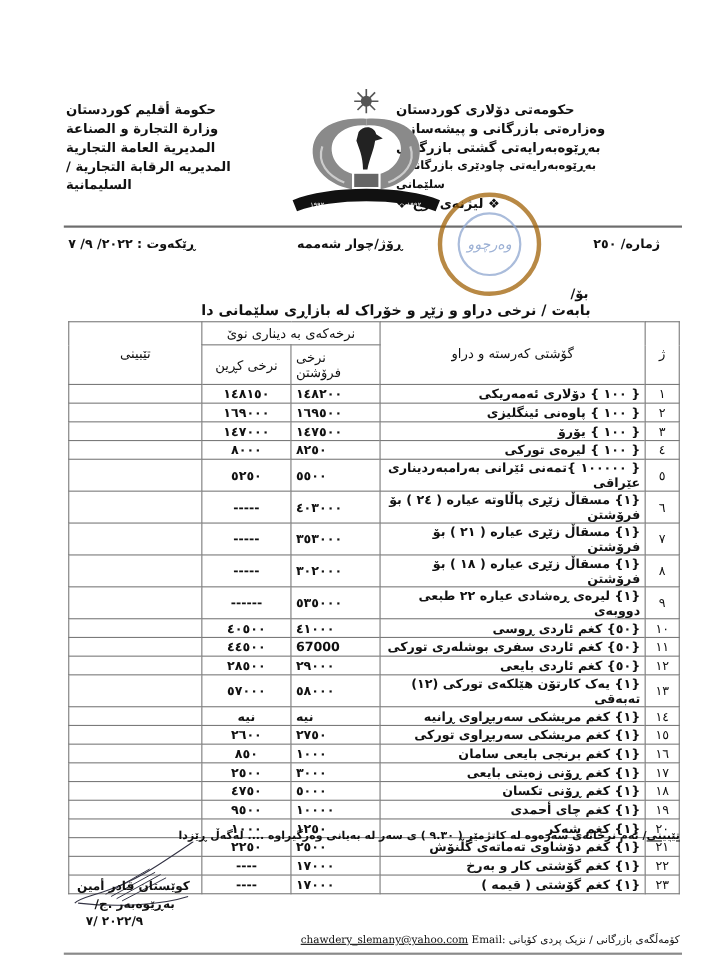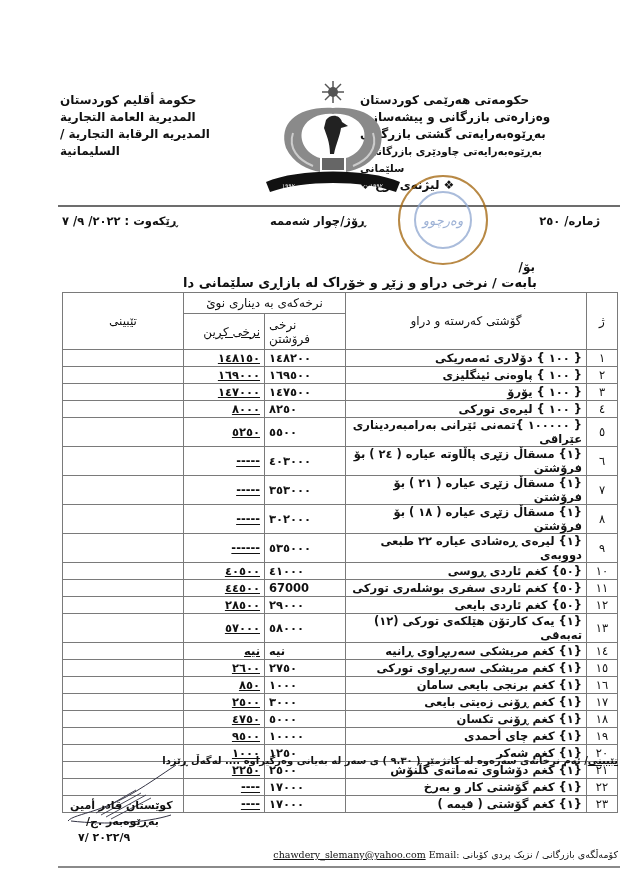--- a/index.html
+++ b/index.html
@@ -12,21 +12,21 @@
   .hdr-right { right: 70px; width: 210px; font-size: 12px; }
   .hdr-left { left: 60px; width: 200px; font-size: 12px; }
   .hdr-right .line4 { font-size: 10.5px; }
   .hdr-right .committee { font-size: 12px; }
 
   .logo { position: absolute; left: 258px; top: 78px; width: 150px; height: 118px; }
 
   .rule-top { position: absolute; left: 58px; right: 20px; top: 205px; height: 2px; background: #6d6d6d; }
 
   .stamp { position: absolute; left: 398px; top: 175px; width: 86px; height: 86px; border-radius: 50%;
-           border: 2px solid #a16207; opacity: 0.75; }
+           border: 4px solid #a16207; opacity: 0.75; }
   .stamp-inner { position: absolute; left: 14px; top: 14px; width: 54px; height: 54px; border-radius: 50%;
                  border: 2px solid #8ea6cf; color: #7c97c7; font-size: 13px; font-style: italic;
                  display: flex; align-items: center; justify-content: center; }
 
   .meta { position: absolute; top: 214px; font-size: 11.5px; font-weight: bold; direction: rtl; }
   .meta-number { right: 40px; }
   .meta-day { left: 270px; }
   .meta-date { left: 62px; }
   .to-line { position: absolute; right: 105px; top: 260px; font-size: 12px; font-weight: bold; direction: rtl; }
 
@@ -34,21 +34,21 @@
              font-weight: bold; direction: rtl; }
 
   
   table.prices { position: absolute; left: 62px; top: 292px; width: 556px; border-collapse: collapse;
                  direction: rtl; font-size: 11.5px; }
   table.prices td, table.prices th { border: 1px solid #7a7a7a; padding: 0 4px; height: 16px; }
   table.prices th { font-weight: normal; font-size: 12px; }
   .c-no { width: 22px; text-align: center; }
   .c-name { width: 232px; text-align: right; font-weight: bold; }
   .c-sell { width: 72px; text-align: left; font-weight: bold; }
-  .c-buy { width: 72px; text-align: right; font-weight: bold; text-decoration: underline; }
+  .c-buy { width: 72px; text-align: center; font-weight: bold; }
   .c-note { text-align: center; }
   .head-name { height: 56px !important; }
 
   .note-line { position: absolute; right: 22px; top: 755px; font-size: 10px; font-weight: bold; direction: rtl; }
   .note-label { text-decoration: underline; }
 
   .sig-swash { position: absolute; left: 66px; top: 765px; width: 110px; height: 60px; }
   .sig-block { position: absolute; left: 70px; top: 798px; font-size: 11px; font-weight: bold; direction: rtl;
                text-align: left; line-height: 16px; }
   .sig-block .sig-name { display: block; }
@@ -57,33 +57,34 @@
 
   .footer { position: absolute; right: 22px; top: 849px; font-size: 9.5px; direction: rtl; }
   .footer .email { font-family: "DejaVu Serif", serif; direction: ltr; unicode-bidi: embed; }
   .footer a { color: #111; text-decoration: underline; }
   .rule-bottom { position: absolute; left: 58px; right: 20px; top: 866px; height: 2px; background: #8a8a8a; }
 </style>
 </head>
 <body>
 
 <div class="hdr-block hdr-right rtl">
-  <div>حکومەتی هەرێمی کوردستان</div>
+  <div>حکومەتی دۆلاری کوردستان</div>
   <div>وەزارەتی بازرگانی و پیشەسازی</div>
   <div>بەڕێوەبەرایەتی گشتی بازرگانی</div>
   <div class="line4">بەڕێوەبەرایەتی چاودێری بازرگانی / سلێمانی</div>
   <div class="committee">
     <span>❖</span>
     <span>لیژنەی نرخ</span>
     <span>❖</span>
   </div>
 </div>
 
 <div class="hdr-block hdr-left rtl">
   <div>حكومة أقليم كوردستان</div>
+  <div>وزارة التجارة و الصناعة</div>
   <div>المديرية العامة التجارية</div>
   <div>المديريه الرقابة التجارية / السليمانية</div>
 </div>
 
 <svg class="logo" viewBox="0 0 150 118">
 
   <g>
     <circle cx="75" cy="14" r="5" fill="#555"></circle>
     <g stroke="#555" stroke-width="1.5">
       <line x1="75" y1="3" x2="75" y2="25"></line>

